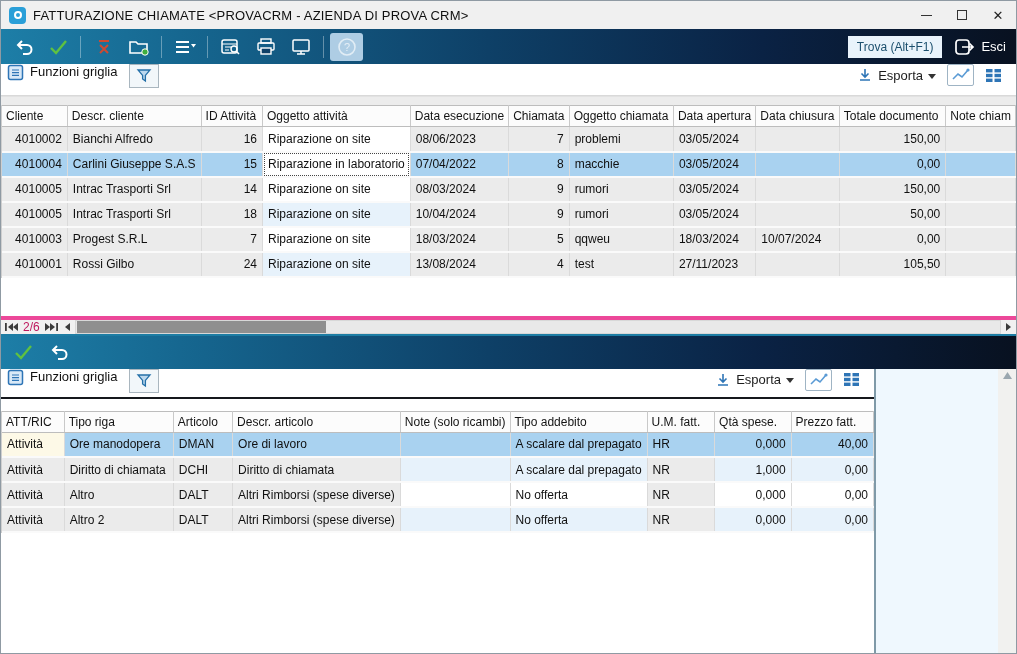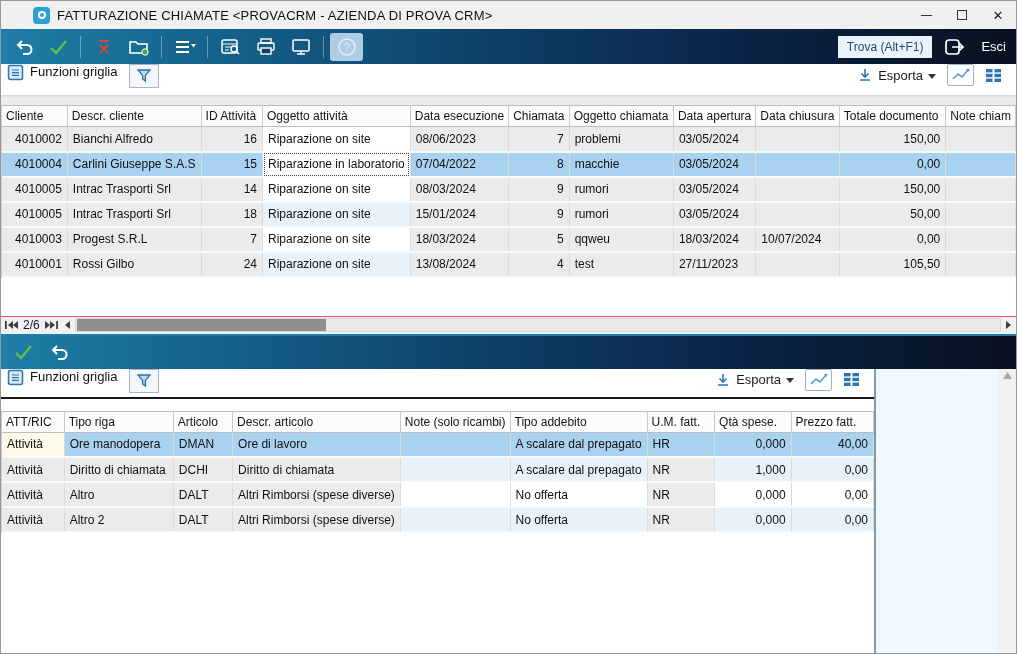--- a/index.html
+++ b/index.html
@@ -2,41 +2,41 @@
 <html><head>
 <meta charset="utf-8">
 <style>
   * { box-sizing: border-box; margin: 0; padding: 0; }
   html,body { width:1017px; height:654px; overflow:hidden;
     font-family:"Liberation Sans","DejaVu Sans",sans-serif; background:#fff; }
   .window { width:1017px; height:654px; border:1px solid #8f9aa3;
     display:flex; flex-direction:column; background:#fff; }
 
   
-  .titlebar { height:28px; background:#f0f0f0; display:flex; align-items:center; flex:none;padding-left:24px; }
+  .titlebar { height:28px; background:#f0f0f0; display:flex; align-items:center; flex:none; }
   .app-icon { width:17px; height:17px; margin:0 7px 0 8px; border-radius:4px;
     background:#2a9fd8; display:flex; align-items:center; justify-content:center; }
   .app-icon i { display:block; width:8px; height:8px; border:2px solid #fff; border-radius:50%; }
   .title-text { font-size:13px; color:#101010; letter-spacing:.2px; }
   .win-controls { margin-left:auto; display:flex; height:100%; }
   .win-btn { width:36px; height:100%; display:flex; align-items:center; justify-content:center; color:#222; }
   .win-btn .minbar { width:11px; height:1px; background:#333; }
   .win-btn .maxbox { width:10px; height:10px; border:1px solid #333; }
   .win-btn.close { font-size:13px; }
 
   
   .toolbar { height:35px; flex:none; display:flex; align-items:center; padding:0 5px; gap:2px;
     background:linear-gradient(90deg,#1d7ea7 0%,#15648d 20%,#0e4067 48%,#0a2244 75%,#081120 100%); }
   .toolbar2 { height:35px; border-top:2px solid #1d7da4; }
   .tb-btn { width:33px; height:28px; display:flex; align-items:center; justify-content:center; border-radius:3px; }
   .tb-btn.help-btn { background:#aecde4; }
   .tb-sep { width:1px; height:22px; background:rgba(255,255,255,.35); margin:0 4px; }
   .tb-spacer { flex:1; }
   .trova-btn { background:#e9f3fb; color:#1b4f6d; font-size:12px; padding:4px 9px; margin-right:10px; }
-  .esci-btn { display:flex; align-items:center; gap:15px; color:#fff; font-size:13px; margin-right:5px; }
+  .esci-btn { display:flex; align-items:center; gap:5px; color:#fff; font-size:13px; margin-right:5px; }
 
   
   .grid-toolbar { background:#fff; display:flex; align-items:flex-start; padding:0 6px; flex:none; }
   .gt1 { height:32px; border-bottom:1px solid #d9d9d9; }
   .gt2 { height:28px; }
   .fg-label { font-size:13px; color:#111; margin-left:6px; }
   .filter-box { width:30px; height:24px; border:1px solid #a9b6bf; background:#f2f7fa;
     display:flex; align-items:center; justify-content:center; margin-left:12px; }
   .gt-right { margin-left:auto; display:flex; align-items:center; gap:11px; padding-right:8px; }
   .esporta { display:flex; align-items:center; gap:5px; font-size:13px; color:#1c1c1c; }
@@ -59,21 +59,21 @@
   td.ed { background:#fff; }
   td.ed.alt { background:#e7f2fb; }
   td.sel { background:#a9d2f0; }
   td.cream { background:#fdf9e7; }
   td.focus { background:#fff; outline:1px dotted #444; outline-offset:-2px; }
 
   .white-space { height:38px; background:#fff; flex:none; }
 
   
   .pager { height:18px; background:#f1f1f1; display:flex; align-items:center; padding:0 3px; gap:4px;
-    font-size:12px; color:#0f172a; flex:none; border-top:1px solid #ec4899; }
+    font-size:12px; color:#be185d; flex:none; border-top:4px solid #ec4899; }
   .pg-btn { display:flex; align-items:center; }
   .hscroll { flex:1; height:14px; background:#e9e9e9; border:1px solid #d8d8d8; position:relative; }
   .hthumb { position:absolute; left:1px; top:0; height:100%; width:27%; background:#8f8f8f; }
 
   
   .bottom { flex:1; display:flex; min-height:0; }
   .bottom-left { width:873px; flex:none; display:flex; flex-direction:column; }
   .black-line { height:2px; background:#15181c; flex:none; }
   .gap2 { height:12px; background:#fff; flex:none; }
   .fill-white { flex:1; background:#fff; }
@@ -290,21 +290,21 @@
             <td>03/05/2024</td>
             <td></td>
             <td class="right">150,00</td>
             <td></td>
           </tr>
           <tr>
             <td class="right">4010005</td>
             <td>Intrac Trasporti Srl</td>
             <td class="right">18</td>
             <td class="ed alt">Riparazione on site</td>
-            <td>15/01/2024</td>
+            <td>10/04/2024</td>
             <td class="right">9</td>
             <td>rumori</td>
             <td>03/05/2024</td>
             <td></td>
             <td class="right">50,00</td>
             <td></td>
           </tr>
           <tr>
             <td class="right">4010003</td>
             <td>Progest S.R.L</td>

